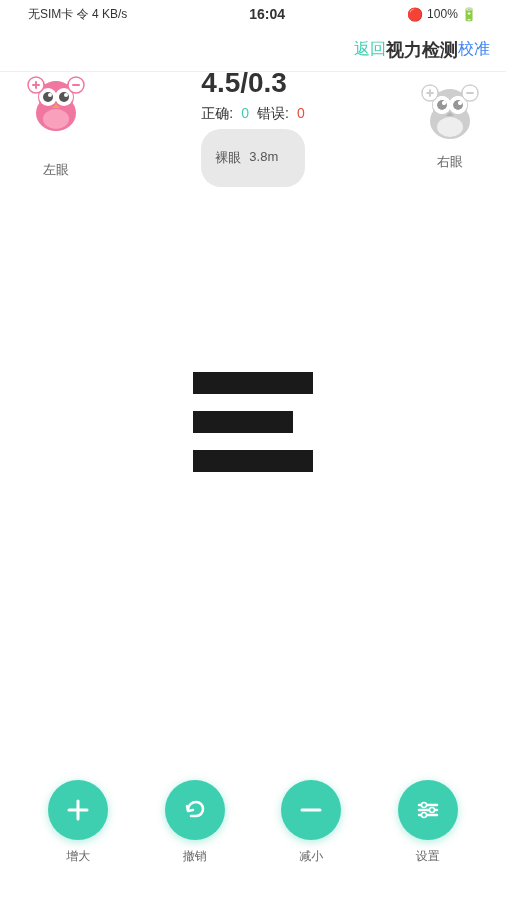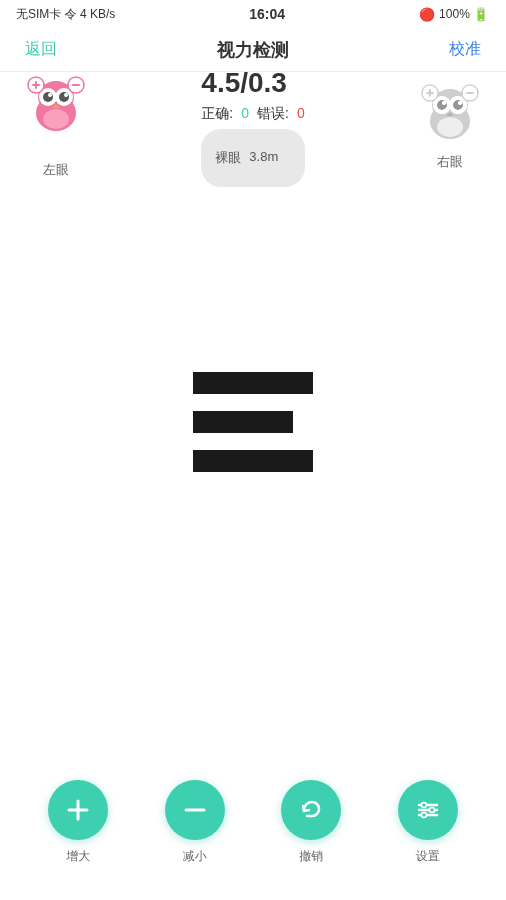--- a/index.html
+++ b/index.html
@@ -11,34 +11,34 @@
       font-family: -apple-system, 'PingFang SC', 'Helvetica Neue', sans-serif;
       overflow: hidden;
       position: relative;
     }
 
     
     .status-bar {
       display: flex;
       justify-content: space-between;
       align-items: center;
-      padding: 6px 16px;
+      padding: 6px 28px;
       height: 28px;
       font-size: 12px;
       color: #333;
     }
     .status-left { display: flex; align-items: center; gap: 4px; }
     .status-right { display: flex; align-items: center; gap: 4px; }
 
     
     .nav-bar {
       display: flex;
-      justify-content: space-between;
-      align-items: center;
-      padding: 0 25px;
+      justify-content: flex-end;
+      align-items: center;
+      padding: 0 16px;
       height: 44px;
       border-bottom: 1px solid #eee;
     }
     .nav-back {
       color: #3ecfb0;
       font-size: 16px;
       cursor: pointer;
     }
     .nav-title {
       font-size: 18px;
@@ -312,34 +312,34 @@
           <line x1="14" y1="5" x2="14" y2="23" stroke="white" stroke-width="3" stroke-linecap="round"></line>
           <line x1="5" y1="14" x2="23" y2="14" stroke="white" stroke-width="3" stroke-linecap="round"></line>
         </svg>
       </div>
       <span class="toolbar-btn-label">增大</span>
     </div>
 
     <div class="toolbar-item">
       <div class="toolbar-btn">
         <svg viewBox="0 0 28 28" fill="none">
-          <line x1="5" y1="14" x2="23" y2="14" stroke="white" stroke-width="3" stroke-linecap="round"></line>
-        </svg>
-      </div>
-      <span class="toolbar-btn-label">减小</span>
-    </div>
-
-    <div class="toolbar-item">
-      <div class="toolbar-btn">
-        <svg viewBox="0 0 28 28" fill="none">
           <path d="M7 14 C7 9 11 6 15 6 C19 6 22 9 22 13 C22 17 19 20 15 20 L10 20" stroke="white" stroke-width="2.5" stroke-linecap="round" stroke-linejoin="round" fill="none"></path>
           <polyline points="6,10 7,15 12,14" stroke="white" stroke-width="2.5" stroke-linecap="round" stroke-linejoin="round" fill="none"></polyline>
         </svg>
       </div>
       <span class="toolbar-btn-label">撤销</span>
+    </div>
+
+    <div class="toolbar-item">
+      <div class="toolbar-btn">
+        <svg viewBox="0 0 28 28" fill="none">
+          <line x1="5" y1="14" x2="23" y2="14" stroke="white" stroke-width="3" stroke-linecap="round"></line>
+        </svg>
+      </div>
+      <span class="toolbar-btn-label">减小</span>
     </div>
 
 
     <div class="toolbar-item">
       <div class="toolbar-btn">
         <svg viewBox="0 0 28 28" fill="none">
           <line x1="5" y1="9" x2="23" y2="9" stroke="white" stroke-width="2.5" stroke-linecap="round"></line>
           <line x1="5" y1="14" x2="23" y2="14" stroke="white" stroke-width="2.5" stroke-linecap="round"></line>
           <line x1="5" y1="19" x2="23" y2="19" stroke="white" stroke-width="2.5" stroke-linecap="round"></line>
           <circle cx="10" cy="9" r="2.5" fill="#3ecfb0" stroke="white" stroke-width="1.5"></circle>

